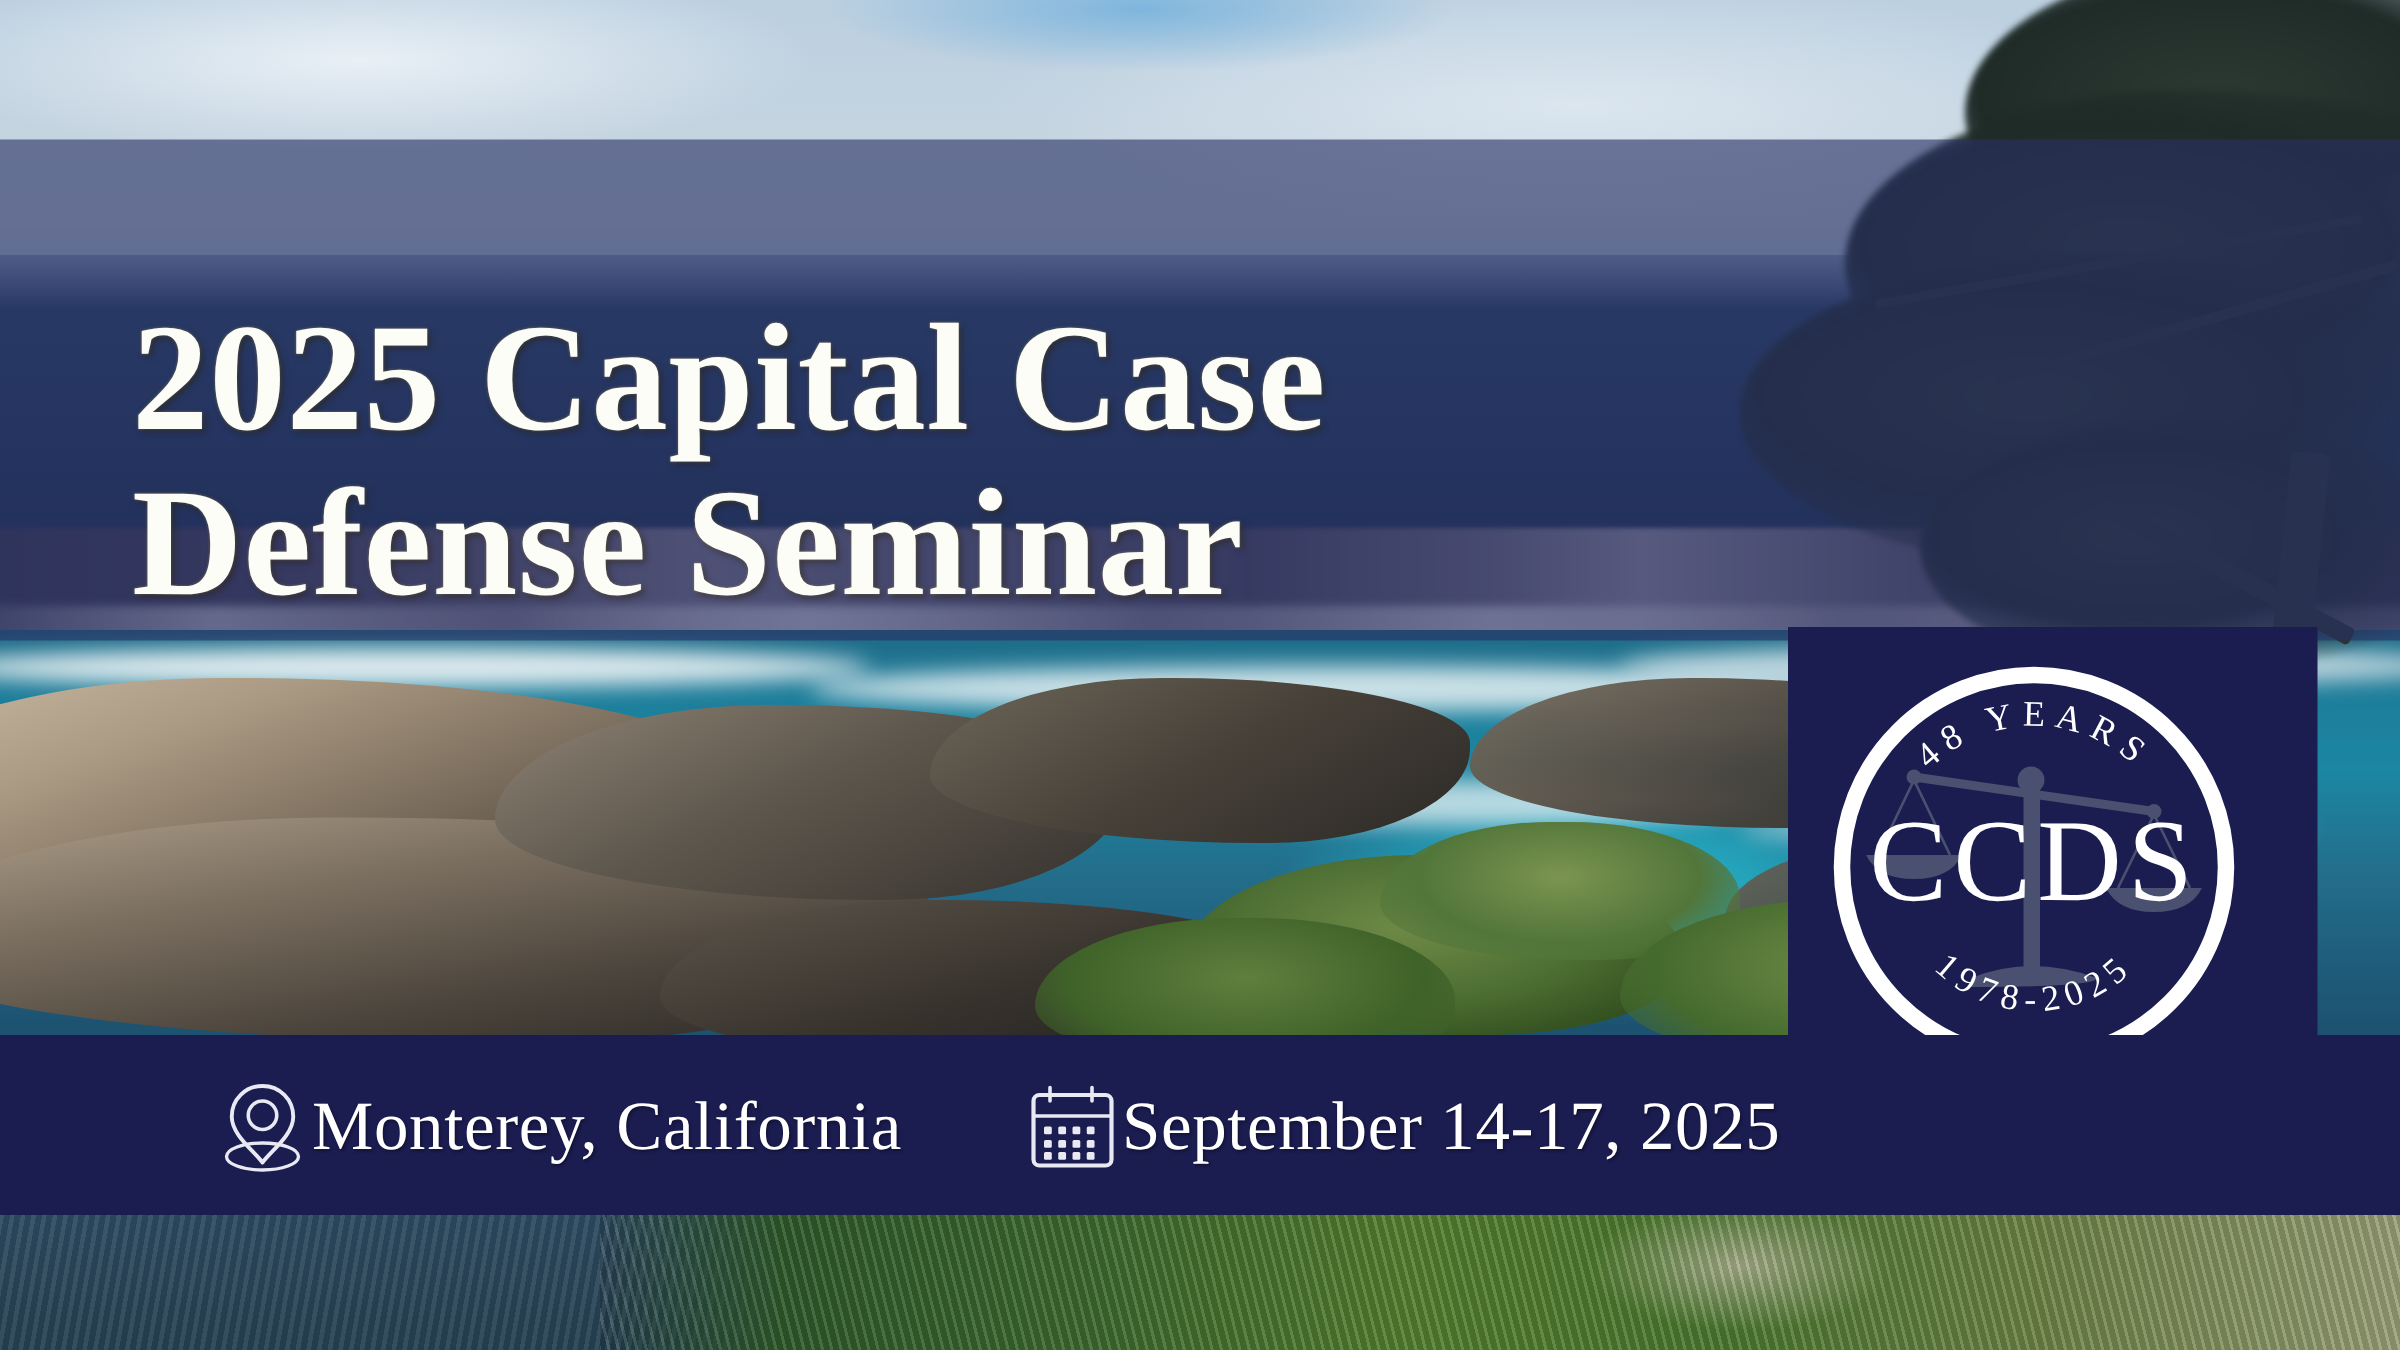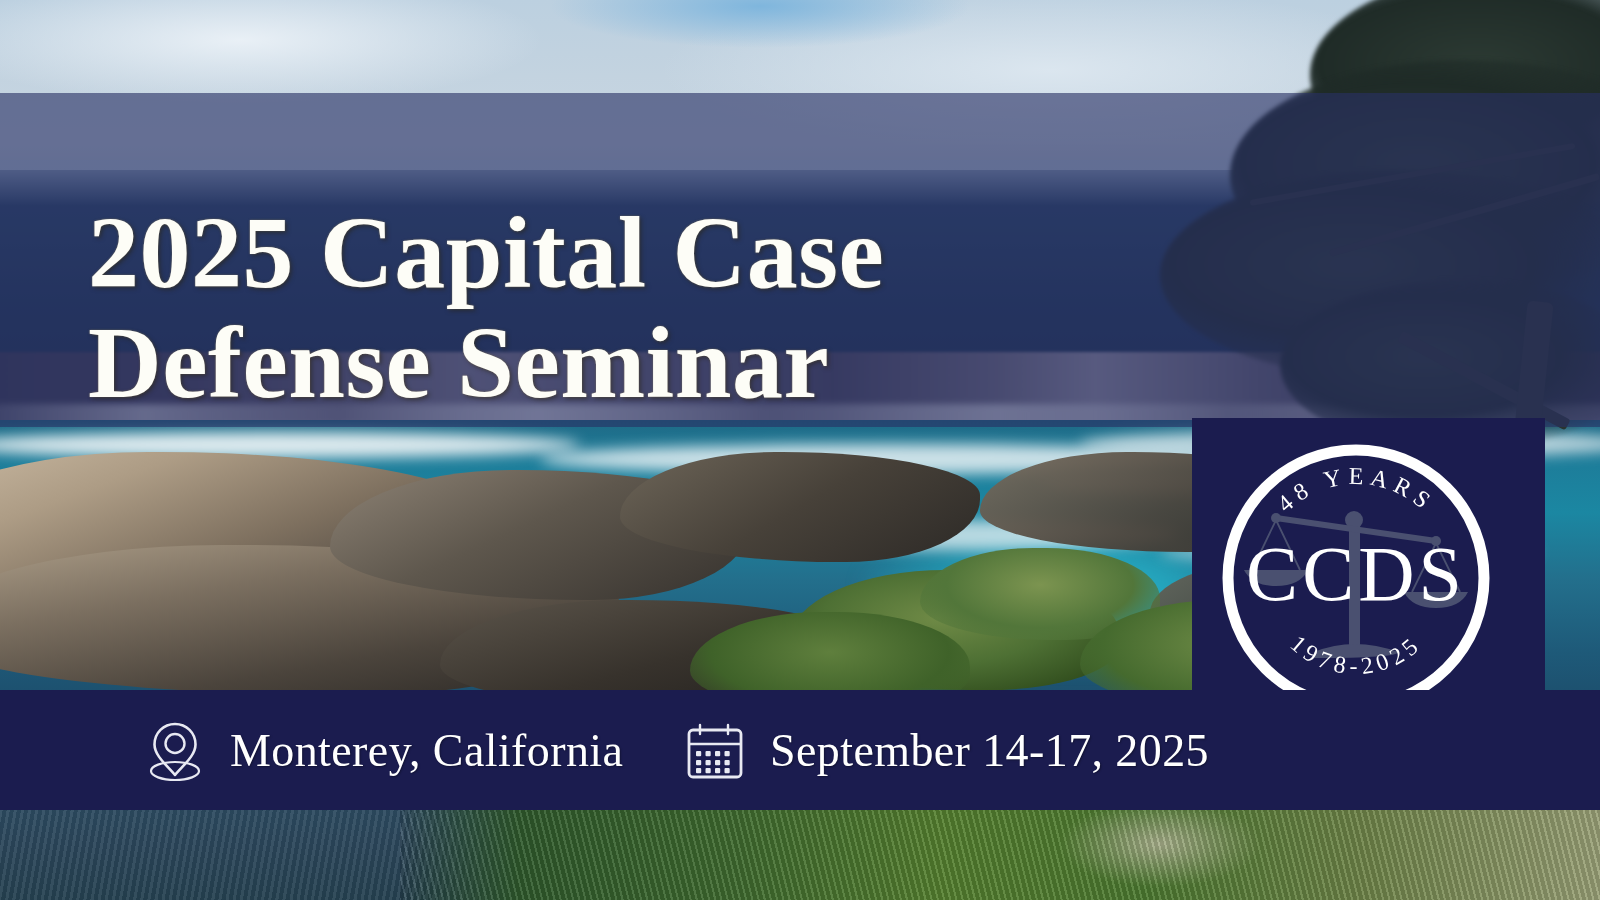--- a/index.html
+++ b/index.html
@@ -125,21 +125,21 @@
     font-family:"Liberation Serif",serif;
     font-size:102px;line-height:1.08;
     letter-spacing:.5px;
     text-shadow:2px 2px 4px rgba(40,35,20,.55), 0 0 2px rgba(180,160,110,.6);
     white-space:pre-line;
   }
 
   
   .info-item{
     position:absolute;top:690px;height:120px;
-    display:flex;align-items:center;gap:22px;
+    display:flex;align-items:center;
     color:#ffffff;
   }
   .info-item.loc{left:142px;}
   .info-item.date{left:682px;}
   .info-text{
     font-family:"Liberation Serif",serif;
     font-size:46px;letter-spacing:.4px;
     text-shadow:1px 1px 2px rgba(0,0,0,.35);
     white-space:nowrap;
   }

